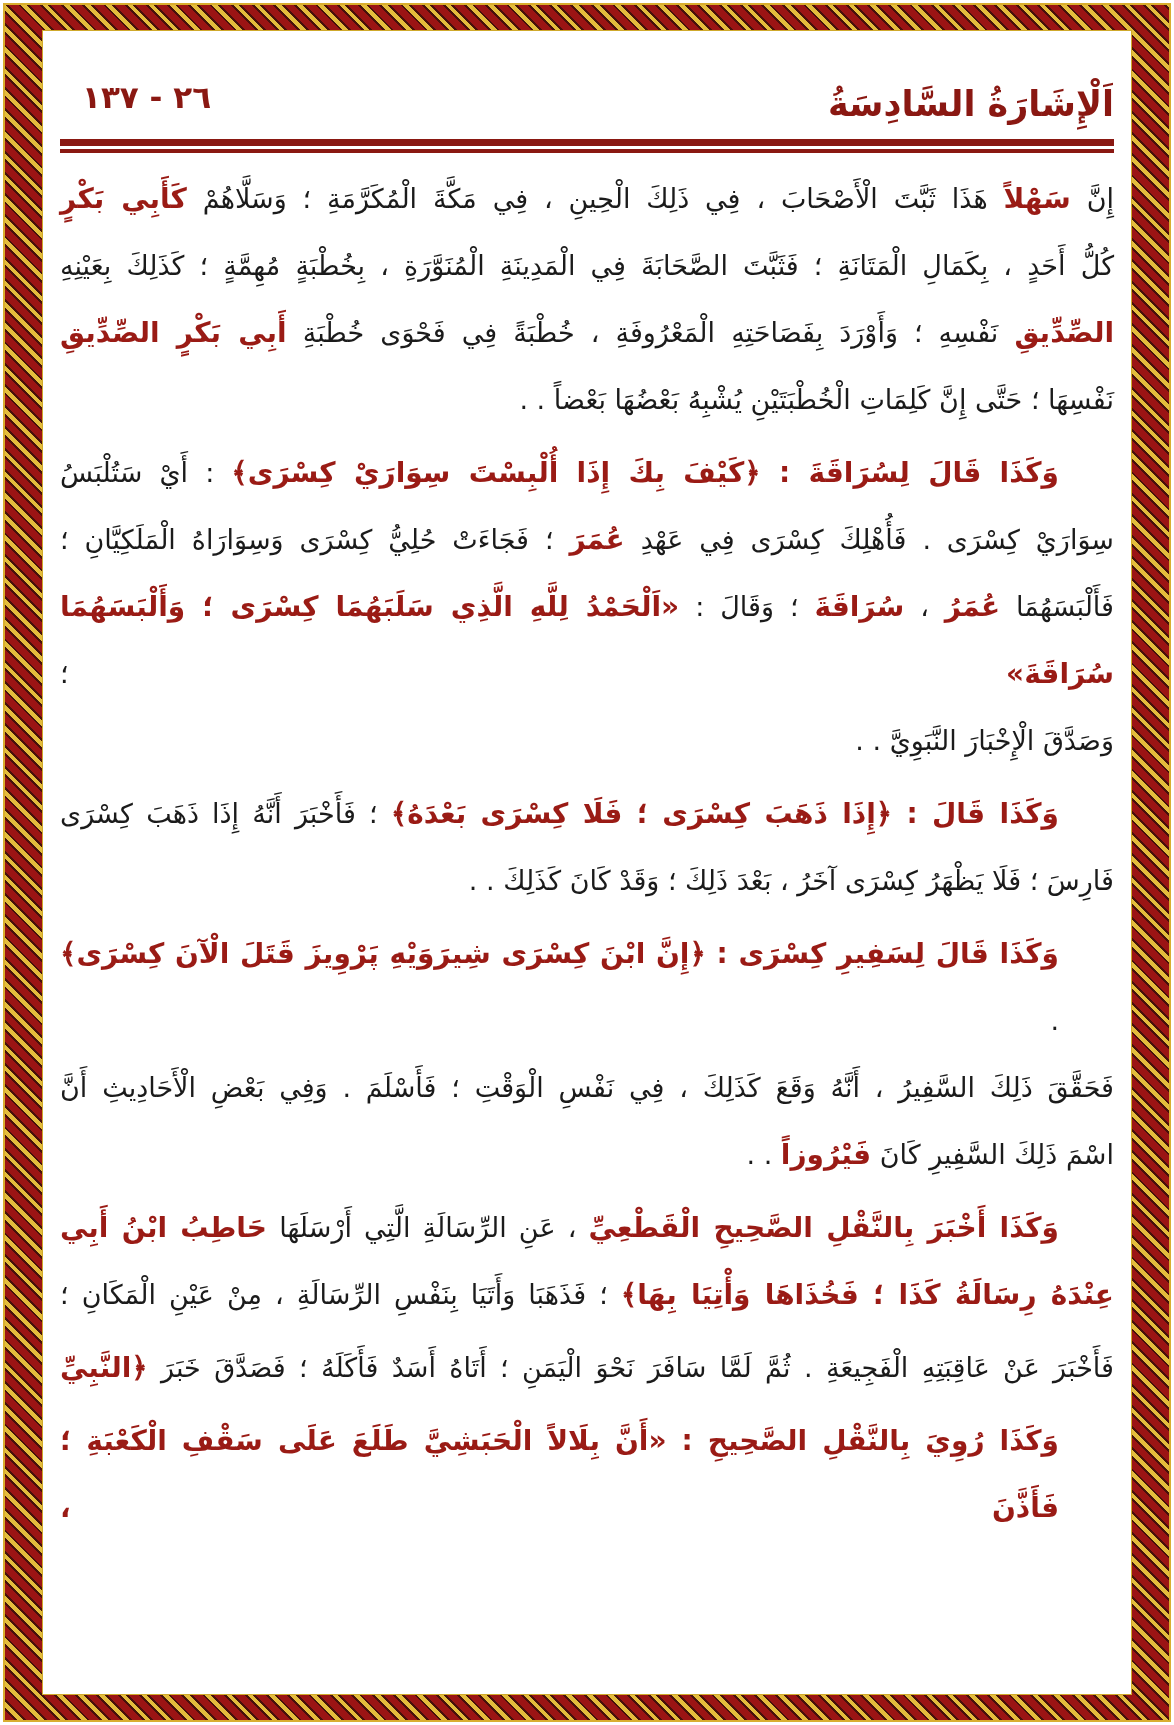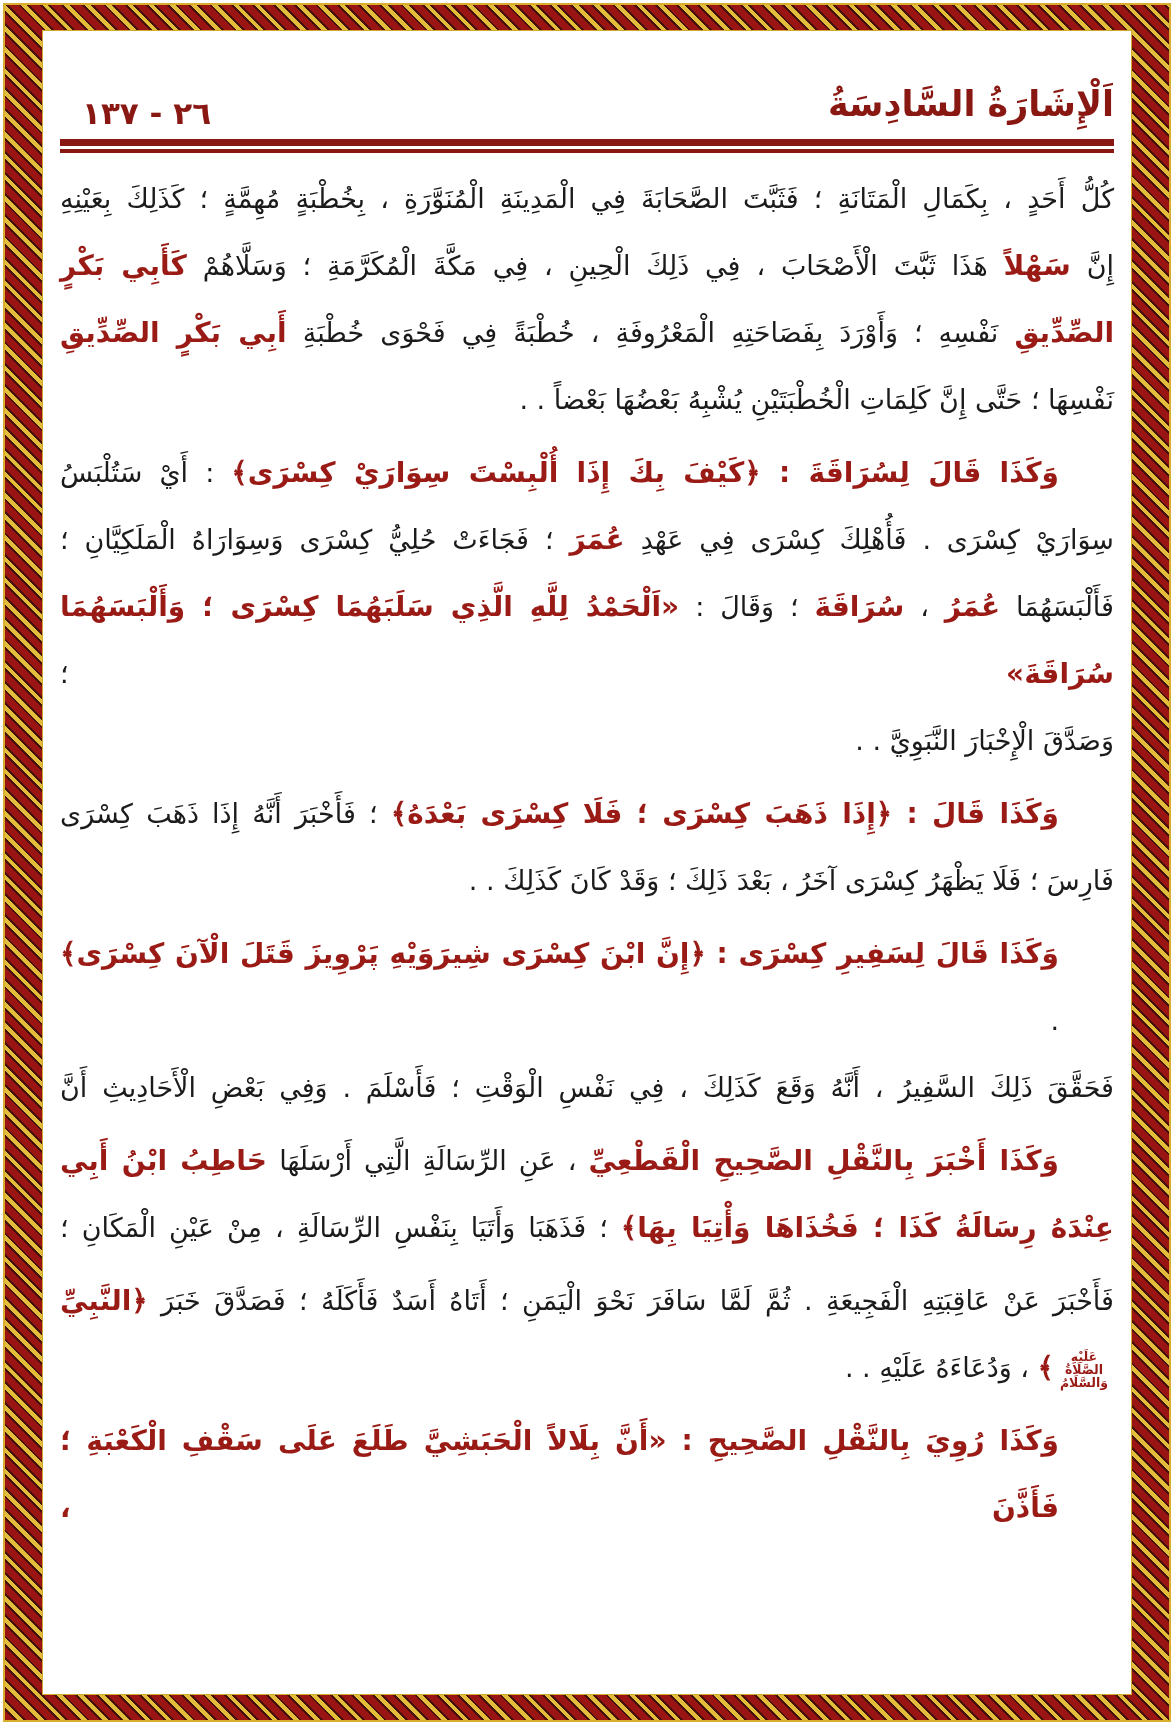--- a/index.html
+++ b/index.html
@@ -29,21 +29,21 @@
   }
   .sheet{
     position:absolute;top:30px;bottom:30px;left:42px;right:42px;
     background:#fff;border:1px solid #cfa92c;
     box-sizing:border-box;
   }
   .content{position:absolute;inset:0;padding:0 17px;}
   
   .header{position:relative;margin-top:44px;height:58px;}
   .page-num{
-    position:absolute;left:22px;top:20px;
+    position:absolute;left:22px;top:4px;
     color:var(--maroon);font-weight:bold;font-size:31px;
     direction:ltr;unicode-bidi:bidi-override;
     letter-spacing:2px;
   }
   .title{
     color:var(--maroon);
     font-weight:bold;font-size:35px;line-height:58px;
   }
   .rule{
     margin-top:6px;height:3px;
@@ -74,46 +74,46 @@
   <div class="frame"></div>
   <div class="sheet">
     <div class="content">
       <div class="header">
         <div class="page-num">١٣٧ - ٢٦</div>
         <div class="title">اَلْإِشَارَةُ السَّادِسَةُ</div>
       </div>
       <div class="rule"></div>
       <div class="body-text">
           <div class="para">
+            <div class="line jl"><span class="b">إِنَّ </span><span class="r">سَهْلاً</span><span class="b"> هَذَا ثَبَّتَ الْأَصْحَابَ ، فِي ذَلِكَ الْحِينِ ، فِي مَكَّةَ الْمُكَرَّمَةِ ؛ وَسَلَّاهُمْ </span><span class="r">كَأَبِي بَكْرٍ</span></div>
             <div class="line jl"><span class="b">كُلُّ أَحَدٍ ، بِكَمَالِ الْمَتَانَةِ ؛ فَثَبَّتَ الصَّحَابَةَ فِي الْمَدِينَةِ الْمُنَوَّرَةِ ، بِخُطْبَةٍ مُهِمَّةٍ ؛ كَذَلِكَ بِعَيْنِهِ</span></div>
-            <div class="line jl"><span class="b">إِنَّ </span><span class="r">سَهْلاً</span><span class="b"> هَذَا ثَبَّتَ الْأَصْحَابَ ، فِي ذَلِكَ الْحِينِ ، فِي مَكَّةَ الْمُكَرَّمَةِ ؛ وَسَلَّاهُمْ </span><span class="r">كَأَبِي بَكْرٍ</span></div>
             <div class="line jl"><span class="r">الصِّدِّيقِ</span><span class="b"> نَفْسِهِ ؛ وَأَوْرَدَ بِفَصَاحَتِهِ الْمَعْرُوفَةِ ، خُطْبَةً فِي فَحْوَى خُطْبَةِ </span><span class="r">أَبِي بَكْرٍ الصِّدِّيقِ</span></div>
             <div class="line el"><span class="b">نَفْسِهَا ؛ حَتَّى إِنَّ كَلِمَاتِ الْخُطْبَتَيْنِ يُشْبِهُ بَعْضُهَا بَعْضاً . .</span></div>
           </div>
           <div class="para">
             <div class="line jl ind"><span class="r">وَكَذَا قَالَ لِسُرَاقَةَ : ﴿كَيْفَ بِكَ إِذَا أُلْبِسْتَ سِوَارَيْ كِسْرَى﴾</span><span class="b"> : أَيْ سَتُلْبَسُ</span></div>
             <div class="line jl"><span class="b">سِوَارَيْ كِسْرَى . فَأُهْلِكَ كِسْرَى فِي عَهْدِ </span><span class="r">عُمَرَ</span><span class="b"> ؛ فَجَاءَتْ حُلِيُّ كِسْرَى وَسِوَارَاهُ الْمَلَكِيَّانِ ؛</span></div>
             <div class="line jl"><span class="b">فَأَلْبَسَهُمَا </span><span class="r">عُمَرُ</span><span class="b"> ، </span><span class="r">سُرَاقَةَ</span><span class="b"> ؛ وَقَالَ : </span><span class="r">«اَلْحَمْدُ لِلَّهِ الَّذِي سَلَبَهُمَا كِسْرَى ؛ وَأَلْبَسَهُمَا سُرَاقَةَ»</span><span class="b"> ؛</span></div>
             <div class="line el"><span class="b">وَصَدَّقَ الْإِخْبَارَ النَّبَوِيَّ . .</span></div>
           </div>
           <div class="para">
             <div class="line jl ind"><span class="r">وَكَذَا قَالَ : ﴿إِذَا ذَهَبَ كِسْرَى ؛ فَلَا كِسْرَى بَعْدَهُ﴾</span><span class="b"> ؛ فَأَخْبَرَ أَنَّهُ إِذَا ذَهَبَ كِسْرَى</span></div>
             <div class="line el"><span class="b">فَارِسَ ؛ فَلَا يَظْهَرُ كِسْرَى آخَرُ ، بَعْدَ ذَلِكَ ؛ وَقَدْ كَانَ كَذَلِكَ . .</span></div>
           </div>
           <div class="para">
             <div class="line jl ind"><span class="r">وَكَذَا قَالَ لِسَفِيرِ كِسْرَى : ﴿إِنَّ ابْنَ كِسْرَى شِيرَوَيْهِ پَرْوِيزَ قَتَلَ الْآنَ كِسْرَى﴾</span><span class="b"> .</span></div>
             <div class="line jl"><span class="b">فَحَقَّقَ ذَلِكَ السَّفِيرُ ، أَنَّهُ وَقَعَ كَذَلِكَ ، فِي نَفْسِ الْوَقْتِ ؛ فَأَسْلَمَ . وَفِي بَعْضِ الْأَحَادِيثِ أَنَّ</span></div>
+            <div class="line el"><span class="b">اسْمَ ذَلِكَ السَّفِيرِ كَانَ </span><span class="r">فَيْرُوزاً</span><span class="b"> . .</span></div>
           </div>
           <div class="para">
             <div class="line jl ind"><span class="r">وَكَذَا أَخْبَرَ بِالنَّقْلِ الصَّحِيحِ الْقَطْعِيِّ</span><span class="b"> ، عَنِ الرِّسَالَةِ الَّتِي أَرْسَلَهَا </span><span class="r">حَاطِبُ ابْنُ أَبِي</span></div>
             <div class="line jl"><span class="r">عِنْدَهُ رِسَالَةُ كَذَا ؛ فَخُذَاهَا وَأْتِيَا بِهَا﴾</span><span class="b"> ؛ فَذَهَبَا وَأَتَيَا بِنَفْسِ الرِّسَالَةِ ، مِنْ عَيْنِ الْمَكَانِ ؛</span></div>
           </div>
           <div class="para">
             <div class="line jl"><span class="b">فَأَخْبَرَ عَنْ عَاقِبَتِهِ الْفَجِيعَةِ . ثُمَّ لَمَّا سَافَرَ نَحْوَ الْيَمَنِ ؛ أَتَاهُ أَسَدٌ فَأَكَلَهُ ؛ فَصَدَّقَ خَبَرَ </span><span class="r">﴿النَّبِيِّ</span></div>
-            <div class="line el"><span class="cg">عَلَيْهِ الصَّلَاةُ وَالسَّلَامُ</span><span class="r">﴾</span><span class="b"> ، وَدُعَاءَهُ عَلَيْهِ . .</span></div>
           </div>
           <div class="para">
             <div class="line jl ind"><span class="r">وَكَذَا رُوِيَ بِالنَّقْلِ الصَّحِيحِ : «أَنَّ بِلَالاً الْحَبَشِيَّ طَلَعَ عَلَى سَقْفِ الْكَعْبَةِ ؛ فَأَذَّنَ ،</span></div>
           </div>
         </div>
     </div>
   </div>
 </div>
 
 </body></html>

